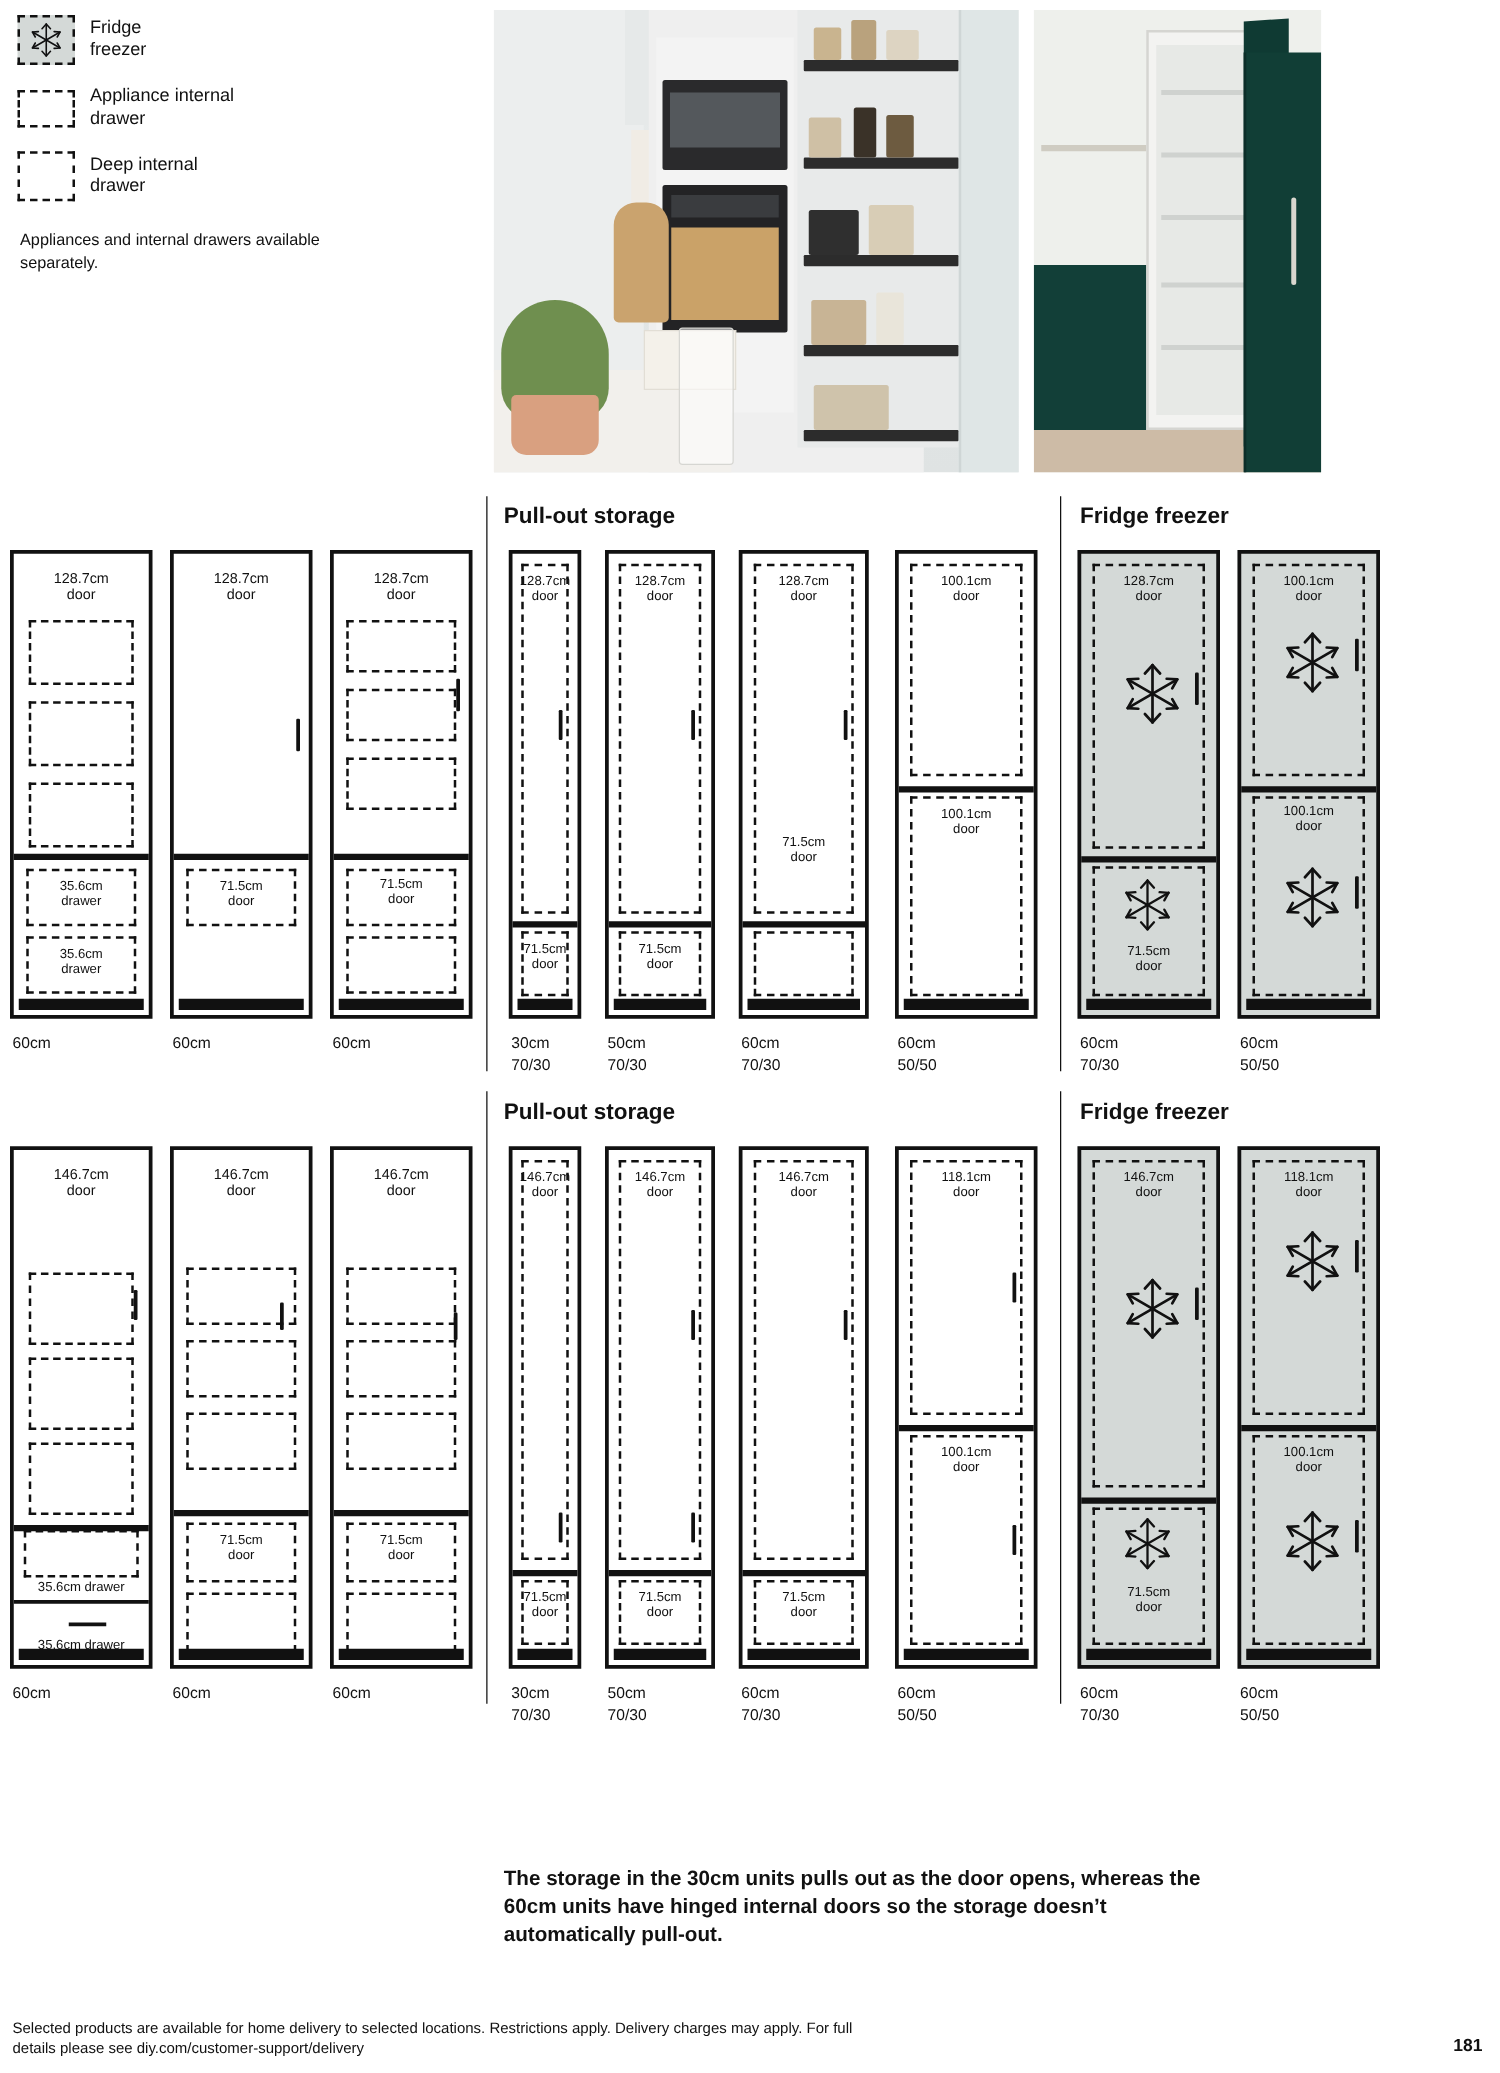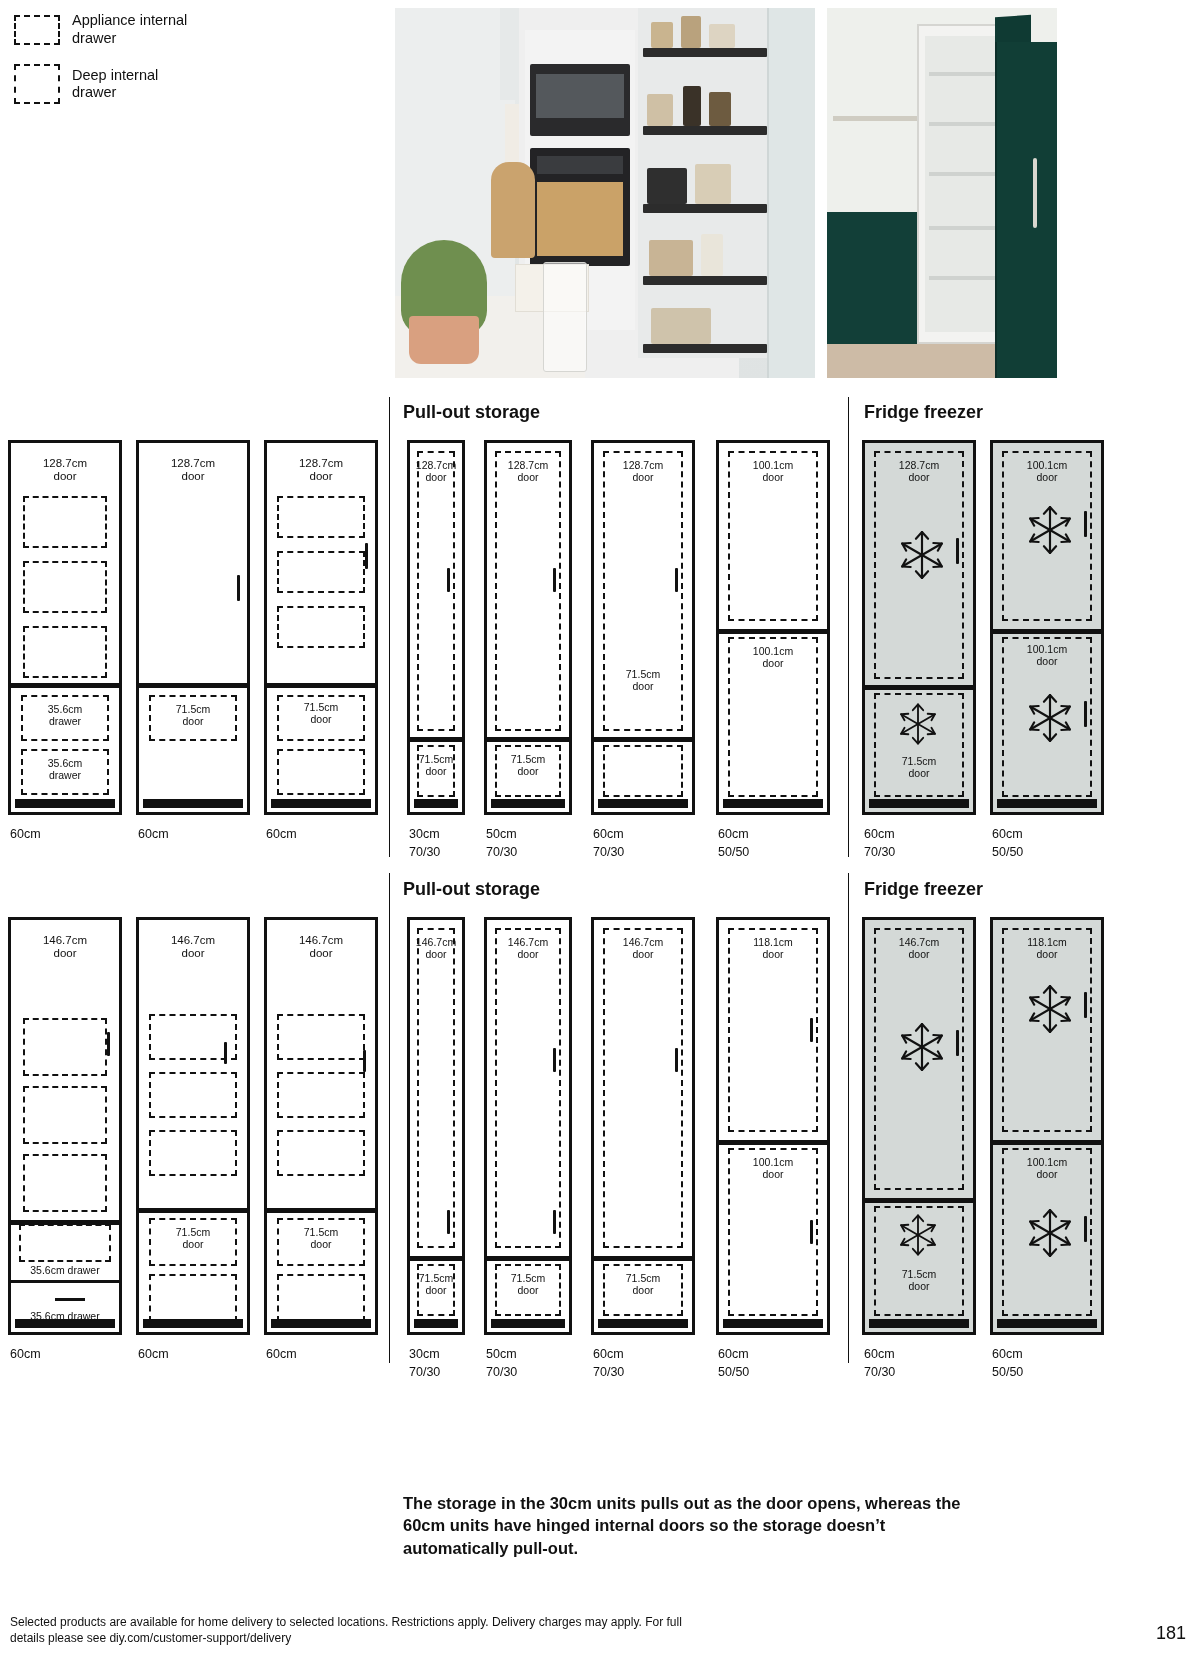--- a/index.html
+++ b/index.html
@@ -162,44 +162,61 @@
   .footnote {
     font-size: 16.5px;
     font-weight: bold;
     line-height: 1.35;
   }
   .legal {
     font-size: 12px;
     line-height: 1.35;
   }
   .pageno {
-    font-size: 18px;
-    font-weight: normal;
+    font-size: 14px;
+    font-weight: bold;
   }
 </style>
 </head>
 <body>
 
 <div class="top">
 
   <div class="key-col">
 
+    <div class="key-row">
+      <div class="key-swatch grey tall">
+        <svg width="30" height="30" viewBox="0 0 40 40">
+          <g stroke="#111" stroke-width="1.7" fill="none" stroke-linecap="round">
+            <line x1="20" y1="3" x2="20" y2="37"></line>
+            <line x1="5.3" y1="11.5" x2="34.7" y2="28.5"></line>
+            <line x1="5.3" y1="28.5" x2="34.7" y2="11.5"></line>
+            <path d="M20 3 L15.5 8 M20 3 L24.5 8 M20 37 L15.5 32 M20 37 L24.5 32"></path>
+            <path d="M5.3 11.5 L11.6 11.1 M5.3 11.5 L8.3 16.8 M34.7 28.5 L28.4 28.9 M34.7 28.5 L31.7 23.2"></path>
+            <path d="M5.3 28.5 L8.3 23.2 M5.3 28.5 L11.6 28.9 M34.7 11.5 L31.7 16.8 M34.7 11.5 L28.4 11.1"></path>
+          </g>
+        </svg>
+      </div>
+      <div class="key-label"><span style="white-space:pre-line">Fridge
+freezer</span></div>
+    </div>
 
     <div class="key-row">
       <div class="key-swatch short"></div>
       <div class="key-label"><span style="white-space:pre-line">Appliance internal
 drawer</span></div>
     </div>
 
     <div class="key-row">
       <div class="key-swatch tall"></div>
       <div class="key-label"><span style="white-space:pre-line">Deep internal
 drawer</span></div>
     </div>
 
+    <div class="key-note">Appliances and internal drawers available separately.</div>
   </div>
 
   <div class="photos">
     <div class="photo photo-a">
       <div class="pa-bg"></div>
       <div class="pa-wall-left"></div>
       <div class="pa-cabtop"></div>
       <div class="pa-splash"></div>
       <div class="pa-tallunit"></div>
       <div class="pa-oven-col"></div>

